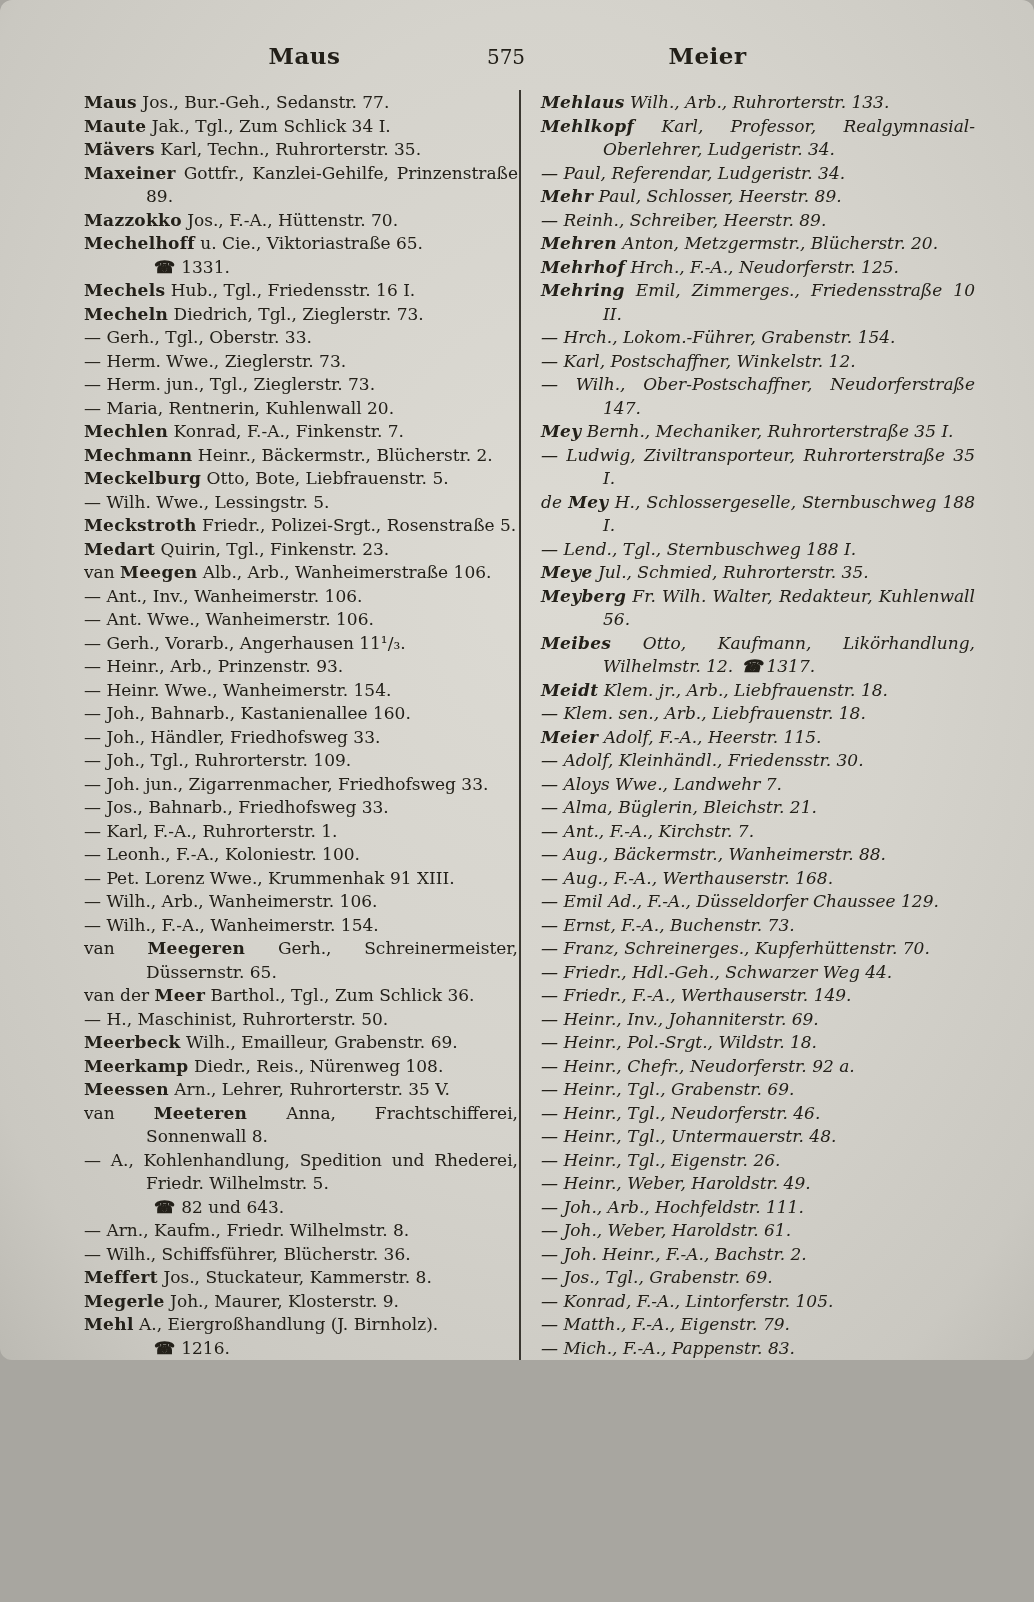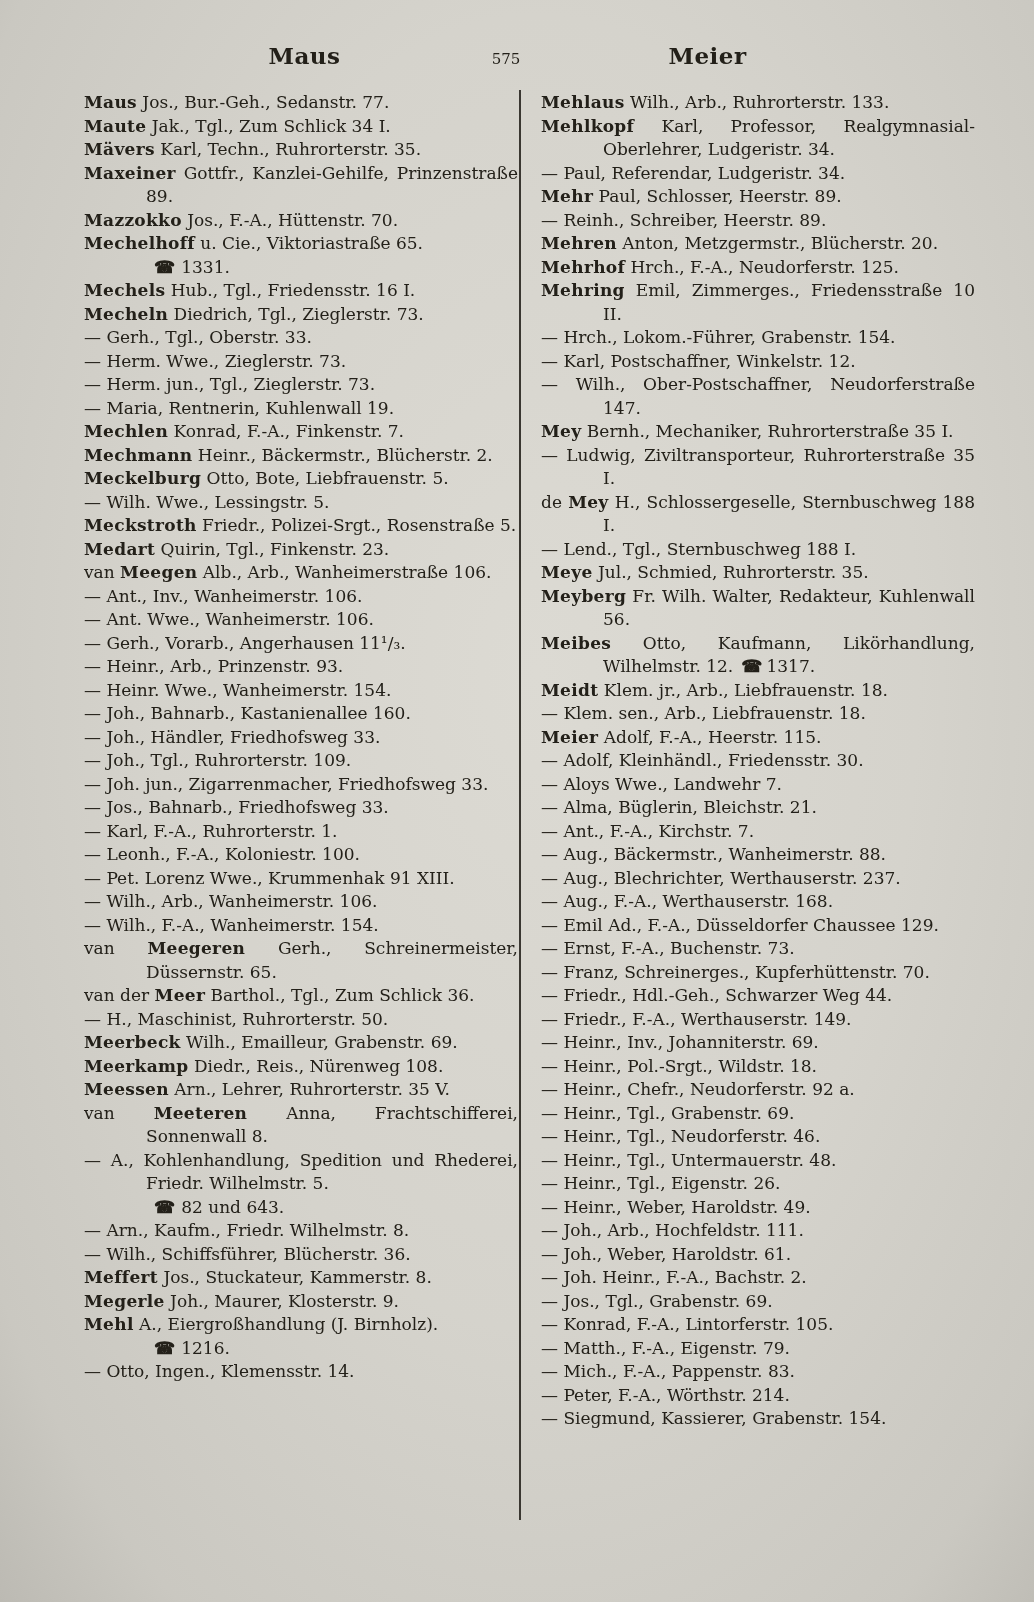--- a/index.html
+++ b/index.html
@@ -1,43 +1,44 @@
 <!DOCTYPE html>
 <html><head>
 <meta charset="utf-8">
 <style>
   html,body{margin:0;padding:0;background:#a8a6a0;}
   .page{
     position:relative;
-    width:1034px;height:1602px;
+    width:1034px;height:1360px;
     margin:0 auto;
     background:radial-gradient(ellipse at 52% 42%, #dcdad3 0%, #d5d3cc 50%, #cac8c1 85%, #bcbab3 100%);
     font-family:"DejaVu Serif","Liberation Serif",serif;
     color:#232019;
     overflow:hidden;
+    border-radius:12px;
   }
   .header{
     position:absolute;top:42px;left:84px;width:864px;
     display:flex;align-items:baseline;
   }
   .header .hw{flex:1;text-align:center;font-weight:bold;font-size:23px;letter-spacing:.5px;}
   .header .hw-left{padding-left:56px;}
   .header .hw-right{padding-right:76px;}
-  .header .pageno{width:74px;text-align:center;font-size:15px;}
+  .header .pageno{width:74px;text-align:center;font-size:20px;}
   .divider{
     position:absolute;left:519px;top:90px;width:2px;height:1430px;
     background:#3a3731;
   }
   .col{
     position:absolute;top:91px;width:434px;
     font-size:17px;line-height:23.5px;
     text-align:justify;
   }
   .col-left{left:84px;}
-  .col-right{left:541px;}
+  .col-right{left:541px;font-style:italic;}
   .entry{padding-left:62px;text-indent:-62px;}
   .headword{font-weight:bold;letter-spacing:.3px;}
   .pre{font-weight:normal;}
   .phone-line{text-indent:0;padding-left:8px;}
   .phone-icon{font-size:17px;font-weight:bold;margin-right:6px;}
   .phone-inline .phone-icon{margin-left:8px;margin-right:4px;}
 </style>
 </head>
 <body>
 
@@ -55,21 +56,21 @@
       <div class="entry"><span class="headword">Maute</span> Jak., Tgl., Zum Schlick 34 I.</div>
       <div class="entry"><span class="headword">Mävers</span> Karl, Techn., Ruhrorterstr. 35.</div>
       <div class="entry"><span class="headword">Maxeiner</span> Gottfr., Kanzlei-Gehilfe, Prinzenstraße 89.</div>
       <div class="entry"><span class="headword">Mazzokko</span> Jos., F.-A., Hüttenstr. 70.</div>
       <div class="entry"><span class="headword">Mechelhoff</span> u. Cie., Viktoriastraße 65.<div class="phone-line"><span class="phone-icon">☎</span><span>1331.</span></div></div>
       <div class="entry"><span class="headword">Mechels</span> Hub., Tgl., Friedensstr. 16 I.</div>
       <div class="entry"><span class="headword">Mecheln</span> Diedrich, Tgl., Zieglerstr. 73.</div>
       <div class="entry">— Gerh., Tgl., Oberstr. 33.</div>
       <div class="entry">— Herm. Wwe., Zieglerstr. 73.</div>
       <div class="entry">— Herm. jun., Tgl., Zieglerstr. 73.</div>
-      <div class="entry">— Maria, Rentnerin, Kuhlenwall 19.</div>
+      <div class="entry">— Maria, Rentnerin, Kuhlenwall 20.</div>
       <div class="entry"><span class="headword">Mechlen</span> Konrad, F.-A., Finkenstr. 7.</div>
       <div class="entry"><span class="headword">Mechmann</span> Heinr., Bäckermstr., Blücherstr. 2.</div>
       <div class="entry"><span class="headword">Meckelburg</span> Otto, Bote, Liebfrauenstr. 5.</div>
       <div class="entry">— Wilh. Wwe., Lessingstr. 5.</div>
       <div class="entry"><span class="headword">Meckstroth</span> Friedr., Polizei-Srgt., Rosenstraße 5.</div>
       <div class="entry"><span class="headword">Medart</span> Quirin, Tgl., Finkenstr. 23.</div>
       <div class="entry"><span class="pre">van </span><span class="headword">Meegen</span> Alb., Arb., Wanheimerstraße 106.</div>
       <div class="entry">— Ant., Inv., Wanheimerstr. 106.</div>
       <div class="entry">— Ant. Wwe., Wanheimerstr. 106.</div>
       <div class="entry">— Gerh., Vorarb., Angerhausen 11¹/₃.</div>
@@ -120,21 +121,20 @@
       <div class="entry"><span class="headword">Meyberg</span> Fr. Wilh. Walter, Redakteur, Kuhlenwall 56.</div>
       <div class="entry"><span class="headword">Meibes</span> Otto, Kaufmann, Likörhandlung, Wilhelmstr. 12.<span class="phone-inline"><span class="phone-icon">☎</span><span>1317.</span></span></div>
       <div class="entry"><span class="headword">Meidt</span> Klem. jr., Arb., Liebfrauenstr. 18.</div>
       <div class="entry">— Klem. sen., Arb., Liebfrauenstr. 18.</div>
       <div class="entry"><span class="headword">Meier</span> Adolf, F.-A., Heerstr. 115.</div>
       <div class="entry">— Adolf, Kleinhändl., Friedensstr. 30.</div>
       <div class="entry">— Aloys Wwe., Landwehr 7.</div>
       <div class="entry">— Alma, Büglerin, Bleichstr. 21.</div>
       <div class="entry">— Ant., F.-A., Kirchstr. 7.</div>
       <div class="entry">— Aug., Bäckermstr., Wanheimerstr. 88.</div>
-      <div class="entry">— Aug., Blechrichter, Werthauserstr. 237.</div>
       <div class="entry">— Aug., F.-A., Werthauserstr. 168.</div>
       <div class="entry">— Emil Ad., F.-A., Düsseldorfer Chaussee 129.</div>
       <div class="entry">— Ernst, F.-A., Buchenstr. 73.</div>
       <div class="entry">— Franz, Schreinerges., Kupferhüttenstr. 70.</div>
       <div class="entry">— Friedr., Hdl.-Geh., Schwarzer Weg 44.</div>
       <div class="entry">— Friedr., F.-A., Werthauserstr. 149.</div>
       <div class="entry">— Heinr., Inv., Johanniterstr. 69.</div>
       <div class="entry">— Heinr., Pol.-Srgt., Wildstr. 18.</div>
       <div class="entry">— Heinr., Chefr., Neudorferstr. 92 a.</div>
       <div class="entry">— Heinr., Tgl., Grabenstr. 69.</div>

